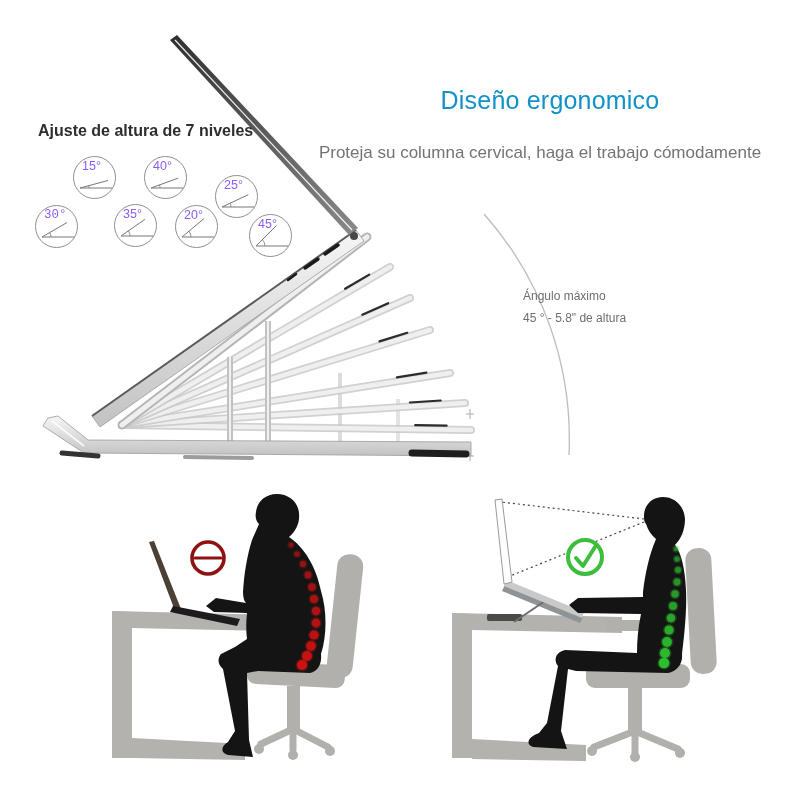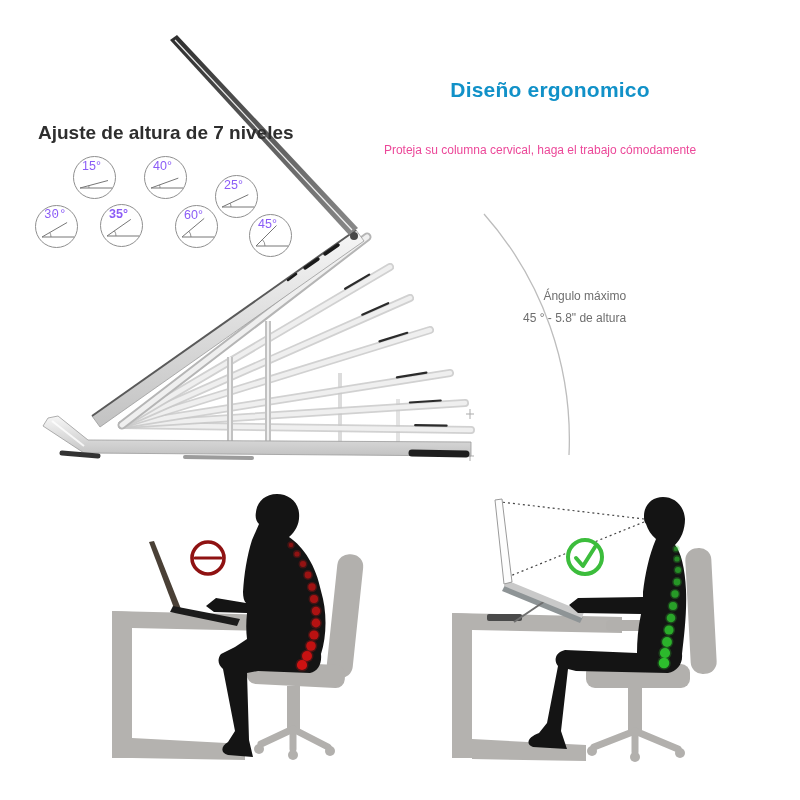--- a/index.html
+++ b/index.html
@@ -2,40 +2,40 @@
 <html><head>
 <meta charset="utf-8">
 <style>
   html,body{margin:0;padding:0;background:#fff;}
   .canvas{
     position:relative;width:800px;height:800px;background:#ffffff;
     font-family:"Liberation Sans",sans-serif;overflow:hidden;
   }
   .art{position:absolute;left:0;top:0;width:800px;height:800px;}
   .title{
-    position:absolute;left:320px;top:78px;width:460px;text-align:center;
-    font-size:21px;font-weight:bold;color:#1191c8;letter-spacing:.2px;
+    position:absolute;left:320px;top:86px;width:460px;text-align:center;
+    font-size:25px;font-weight:normal;color:#1191c8;letter-spacing:.2px;
   }
   .subtitle{
     position:absolute;left:288px;top:143px;width:504px;text-align:center;
-    font-size:12px;color:#ec4899;
+    font-size:17px;color:#737373;
   }
   .adjust-caption{
-    position:absolute;left:38px;top:122px;font-size:19px;font-weight:bold;color:#2e2e2e;
+    position:absolute;left:38px;top:122px;font-size:16px;font-weight:bold;color:#2e2e2e;
   }
   .angle-circle{
     position:absolute;width:43px;height:43px;border:1.2px solid #8f8f8f;border-radius:50%;
     box-sizing:border-box;background:#fff;
   }
   .angle-circle .angle-label{
     position:absolute;left:8px;top:2px;font-size:12.5px;color:#8b5cf6;
   }
   .angle-circle svg{position:absolute;left:0;top:0;}
   .ann{position:absolute;font-size:12px;color:#6e6e6e;}
-  .ann div{margin-bottom:8px;white-space:nowrap;text-align:right;}
+  .ann div{margin-bottom:8px;white-space:nowrap;}
   .ann-max{left:523px;top:289px;}
   .ann-min{left:456px;top:419px;}
 </style>
 </head>
 <body>
 
 <div class="canvas">
 
   <svg class="art" viewBox="0 0 800 800" aria-hidden="true">
     <defs>
@@ -290,35 +290,35 @@
         <span class="angle-label">25°</span>
       </div>
       <div class="angle-circle" style="left: 35px; top: 205px; font-family: Liberation Mono, monospace;">
         <svg width="43" height="43">
           <line x1="6" y1="31" x2="38" y2="31" stroke="#777" stroke-width="1"></line>
           <line x1="6" y1="31" x2="31.1" y2="16.5" stroke="#777" stroke-width="1"></line>
           <path d="M15,31 A9,9 0 0 0 13.8,26.5" fill="none" stroke="#777" stroke-width="0.8"></path>
         </svg>
         <span class="angle-label">30°</span>
       </div>
-      <div class="angle-circle" style="left: 100px; top: 204px; font-weight: bold;">
+      <div class="angle-circle" style="left: 114px; top: 204px;">
         <svg width="43" height="43">
           <line x1="6" y1="31" x2="38" y2="31" stroke="#777" stroke-width="1"></line>
           <line x1="6" y1="31" x2="29.8" y2="14.4" stroke="#777" stroke-width="1"></line>
           <path d="M15,31 A9,9 0 0 0 13.4,25.8" fill="none" stroke="#777" stroke-width="0.8"></path>
         </svg>
         <span class="angle-label">35°</span>
       </div>
       <div class="angle-circle" style="left: 175px; top: 205px;">
         <svg width="43" height="43">
           <line x1="6" y1="31" x2="38" y2="31" stroke="#777" stroke-width="1"></line>
           <line x1="6" y1="31" x2="28.2" y2="12.4" stroke="#777" stroke-width="1"></line>
           <path d="M15,31 A9,9 0 0 0 12.9,25.2" fill="none" stroke="#777" stroke-width="0.8"></path>
         </svg>
-        <span class="angle-label">60°</span>
+        <span class="angle-label">20°</span>
       </div>
       <div class="angle-circle" style="left: 249px; top: 214px;">
         <svg width="43" height="43">
           <line x1="6" y1="31" x2="38" y2="31" stroke="#777" stroke-width="1"></line>
           <line x1="6" y1="31" x2="26.5" y2="10.5" stroke="#777" stroke-width="1"></line>
           <path d="M15,31 A9,9 0 0 0 12.4,24.6" fill="none" stroke="#777" stroke-width="0.8"></path>
         </svg>
         <span class="angle-label">45°</span>
       </div>
     </div>

